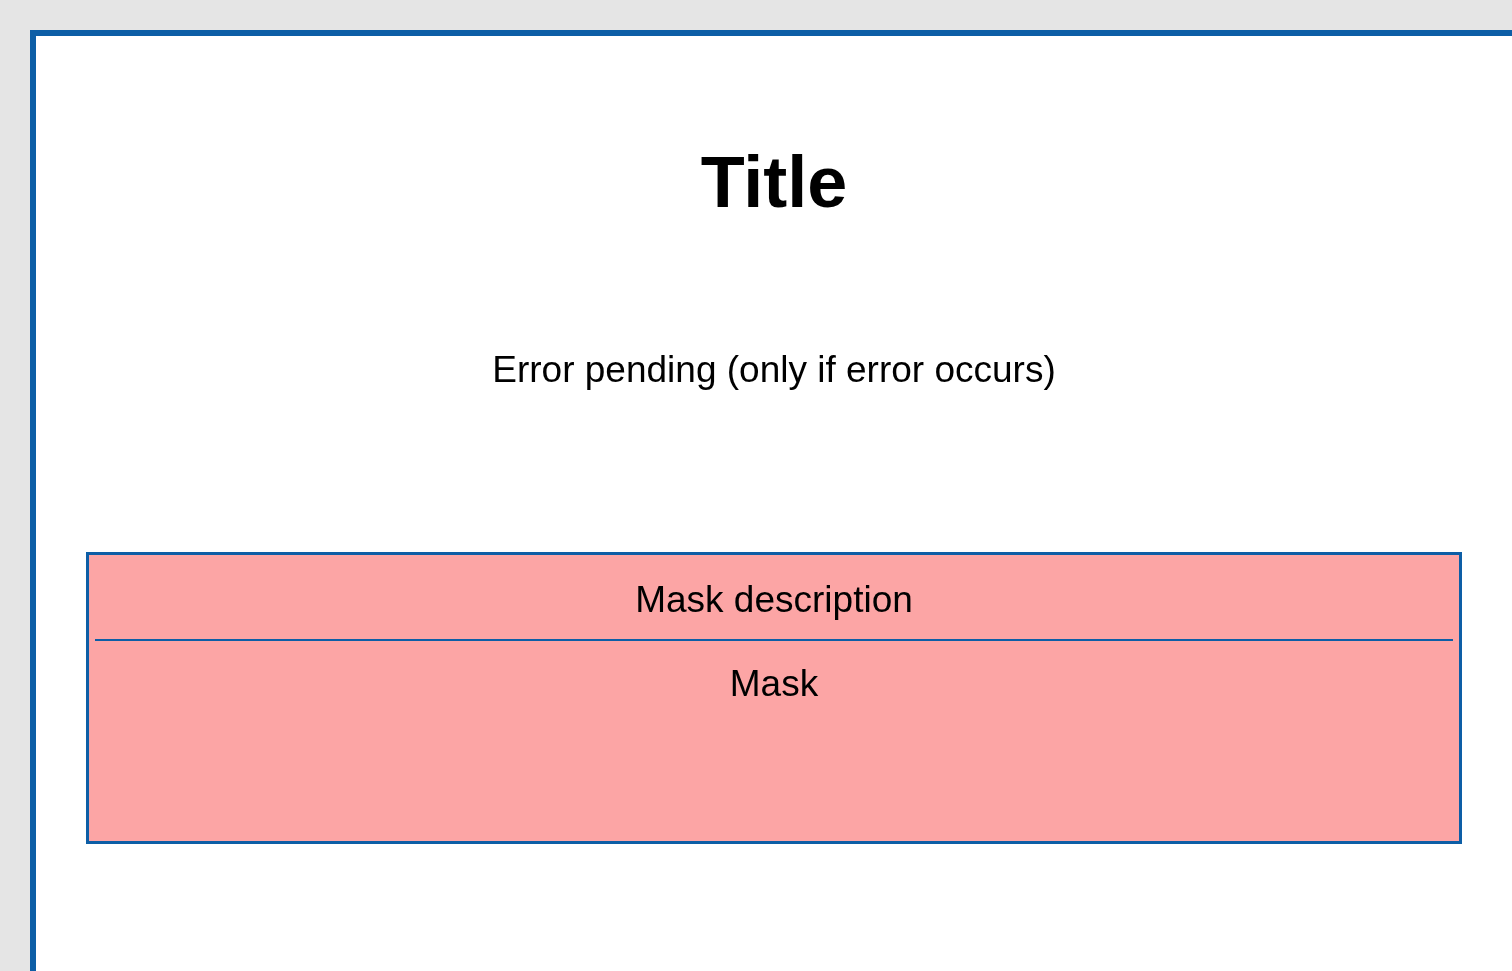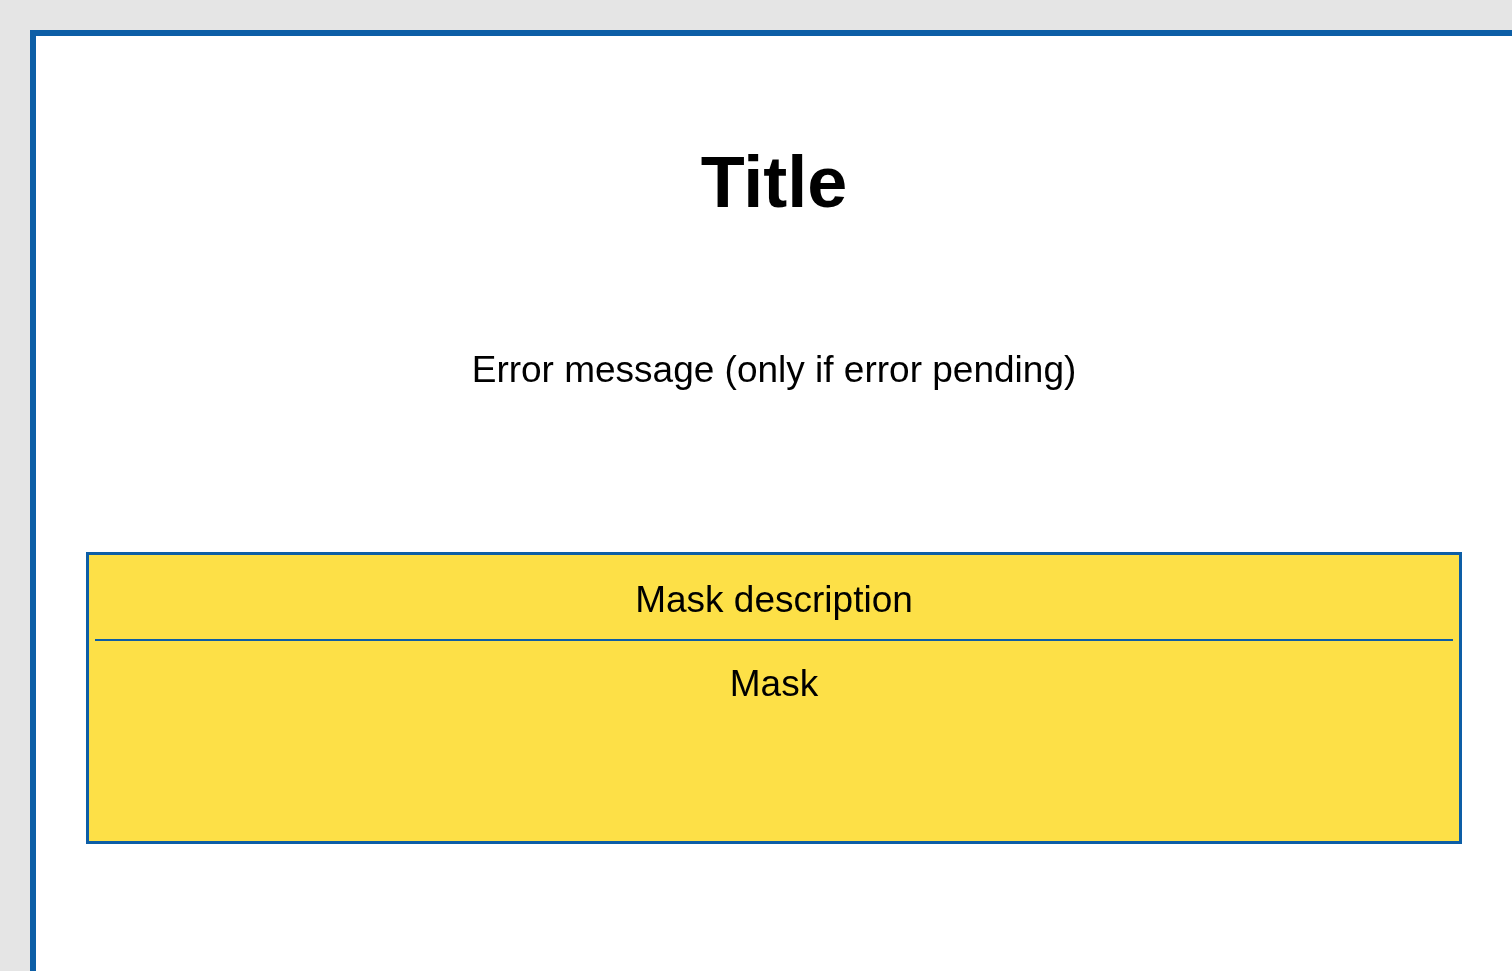--- a/index.html
+++ b/index.html
@@ -41,21 +41,21 @@
       font-size: 37px;
       color: #000000;
       text-align: center;
       line-height: 1.2;
       margin-bottom: 100px;
     }
     
     .mask-box {
       width: 100%;
       border: 3px solid #0d5ea6;
-      background-color: #fde047;
+      background-color: #fca5a5;
     }
     
     .mask-header {
       font-size: 37px;
       color: #000000;
       text-align: center;
       padding: 18px 10px;
       border-bottom: 2px solid #0d5ea6;
     }
     
@@ -66,20 +66,20 @@
       padding: 16px 10px 130px 10px;
     }
   </style>
 </head>
 <body>
 
 <div class="outer-frame">
   <h1 class="title">Title</h1>
 
   <div class="message-block">
-    <div>Error message (only if error pending)</div>
+    <div>Error pending (only if error occurs)</div>
   </div>
 
   <div class="mask-box">
     <div class="mask-header">Mask description</div>
     <div class="mask-body">Mask</div>
   </div>
 </div>
 
 </body></html>

